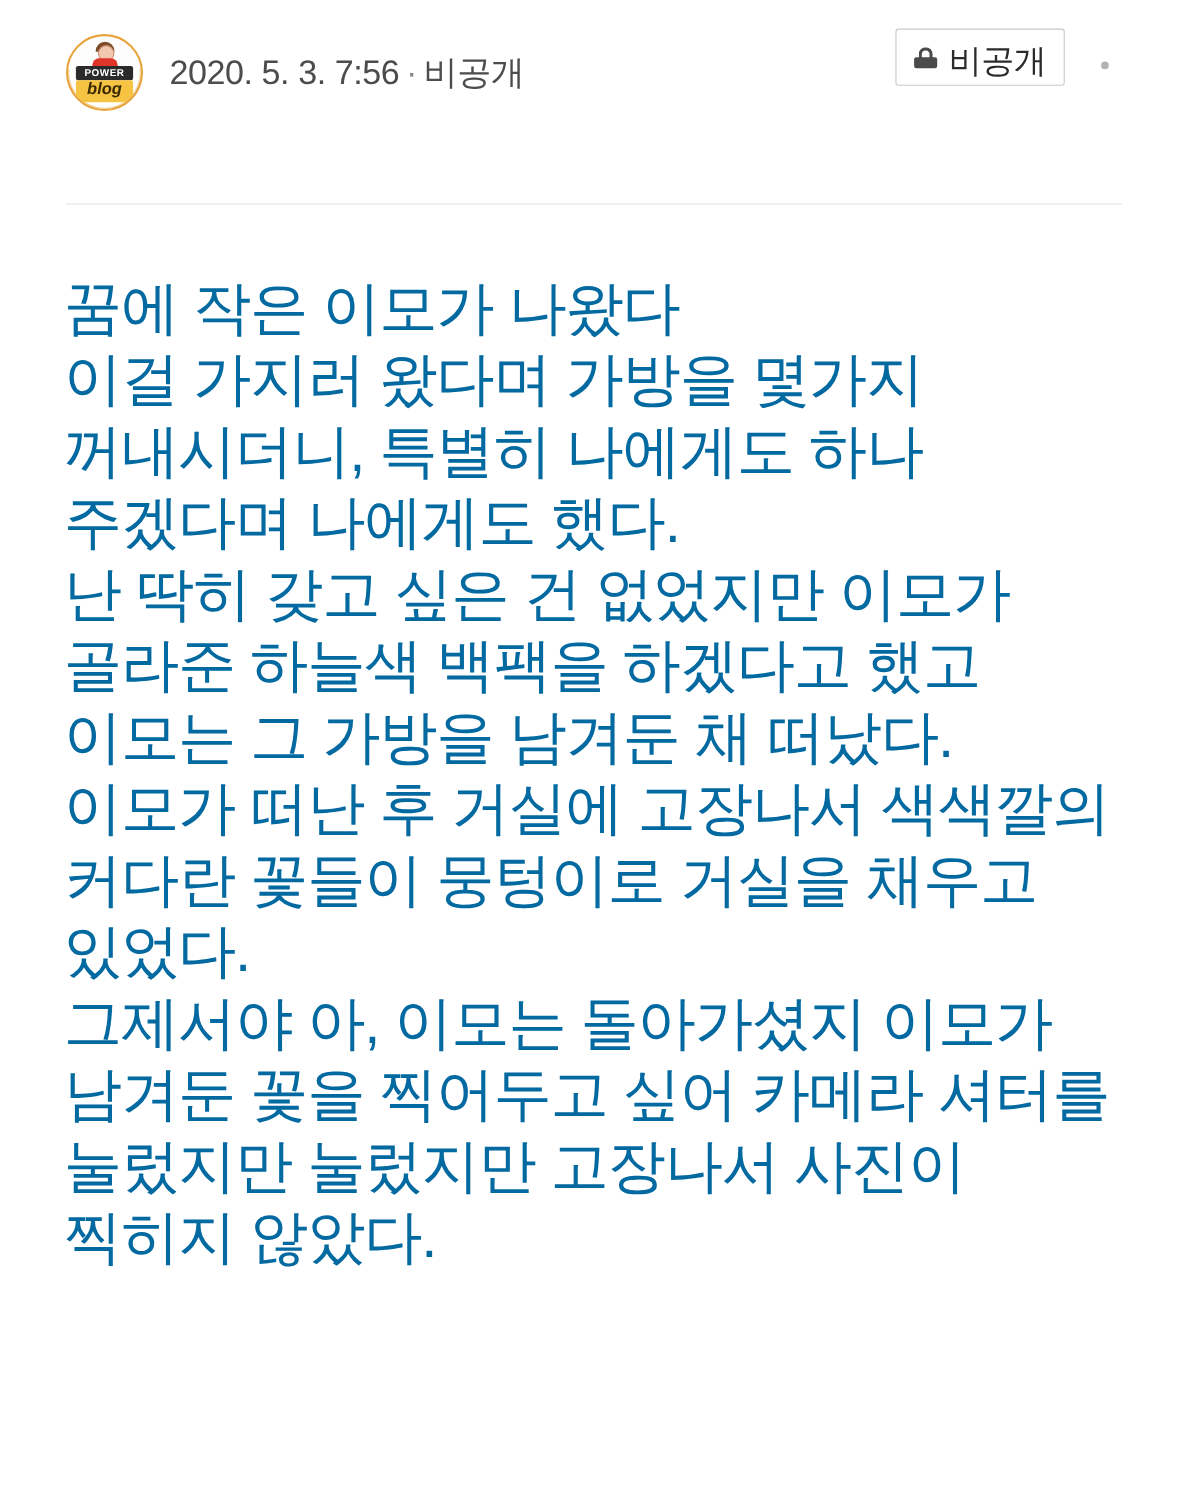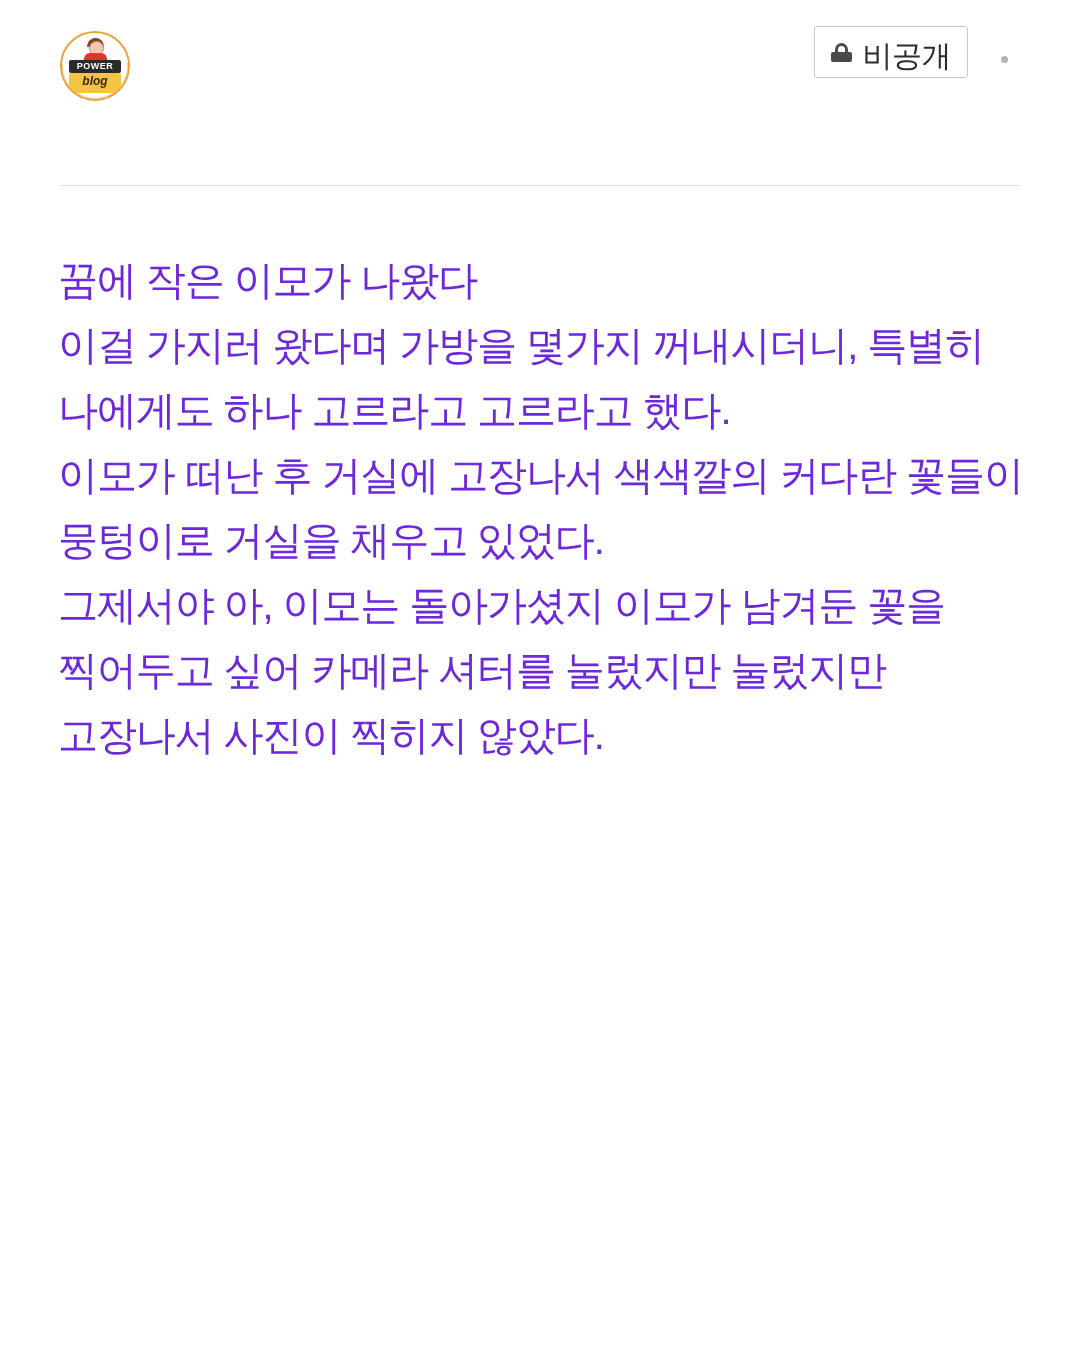--- a/index.html
+++ b/index.html
@@ -101,21 +101,21 @@
   }
   .avatar .blog-band {
     position: absolute;
     left: 7px;
     top: 40px;
     width: 52px;
     height: 20px;
     background: #f6c342;
     border-radius: 2px;
     color: #3a2a00;
-    font-size: 12px;
+    font-size: 15px;
     font-style: italic;
     font-weight: bold;
     text-align: center;
     line-height: 16px;
   }
 
   .post-meta {
     margin-left: 24px;
     font-size: 31px;
     color: #4c4c4c;
@@ -203,23 +203,23 @@
 
   
   .post-body {
     position: absolute;
     left: 58px;
     top: 248px;
     width: 972px;
   }
   .post-body p {
     margin: 0;
-    font-size: 40px;
+    font-size: 53px;
     line-height: 65px;
-    color: #6d28d9;
+    color: #0369a1;
     letter-spacing: -1.1px;
     word-break: keep-all;
     font-family: "Liberation Sans", sans-serif;
   }
 </style>
 </head>
 <body>
 
 <div class="page">
 
@@ -227,31 +227,35 @@
 
     <div class="avatar">
       <div class="badge-top"></div>
       <div class="fig-hair"></div>
       <div class="fig-head"></div>
       <div class="fig-body"></div>
       <div class="power-band">POWER</div>
       <div class="blog-band">blog</div>
     </div>
 
+    <div class="post-meta">
+      <span>2020. 5. 3. 7:56</span><span class="sep">·</span><span>비공개</span>
+    </div>
 
     <div class="visibility-chip">
       <span class="lock-icon"></span>
       <span class="chip-label">비공개</span>
     </div>
 
     <div class="more-dot"></div>
   </div>
 
   <div class="header-rule"></div>
 
   <div class="post-body">
     <p>꿈에 작은 이모가 나왔다</p>
-    <p>이걸 가지러 왔다며 가방을 몇가지 꺼내시더니, 특별히 나에게도 하나 고르라고 고르라고 했다.</p>
+    <p>이걸 가지러 왔다며 가방을 몇가지 꺼내시더니, 특별히 나에게도 하나 주겠다며 나에게도 했다.</p>
+    <p>난 딱히 갖고 싶은 건 없었지만 이모가 골라준 하늘색 백팩을 하겠다고 했고 이모는 그 가방을 남겨둔 채 떠났다.</p>
     <p>이모가 떠난 후 거실에 고장나서 색색깔의 커다란 꽃들이 뭉텅이로 거실을 채우고 있었다.</p>
     <p>그제서야 아, 이모는 돌아가셨지 이모가 남겨둔 꽃을 찍어두고 싶어 카메라 셔터를 눌렀지만 눌렀지만 고장나서 사진이 찍히지 않았다.</p>
   </div>
 
 </div>
 
 </body></html>

